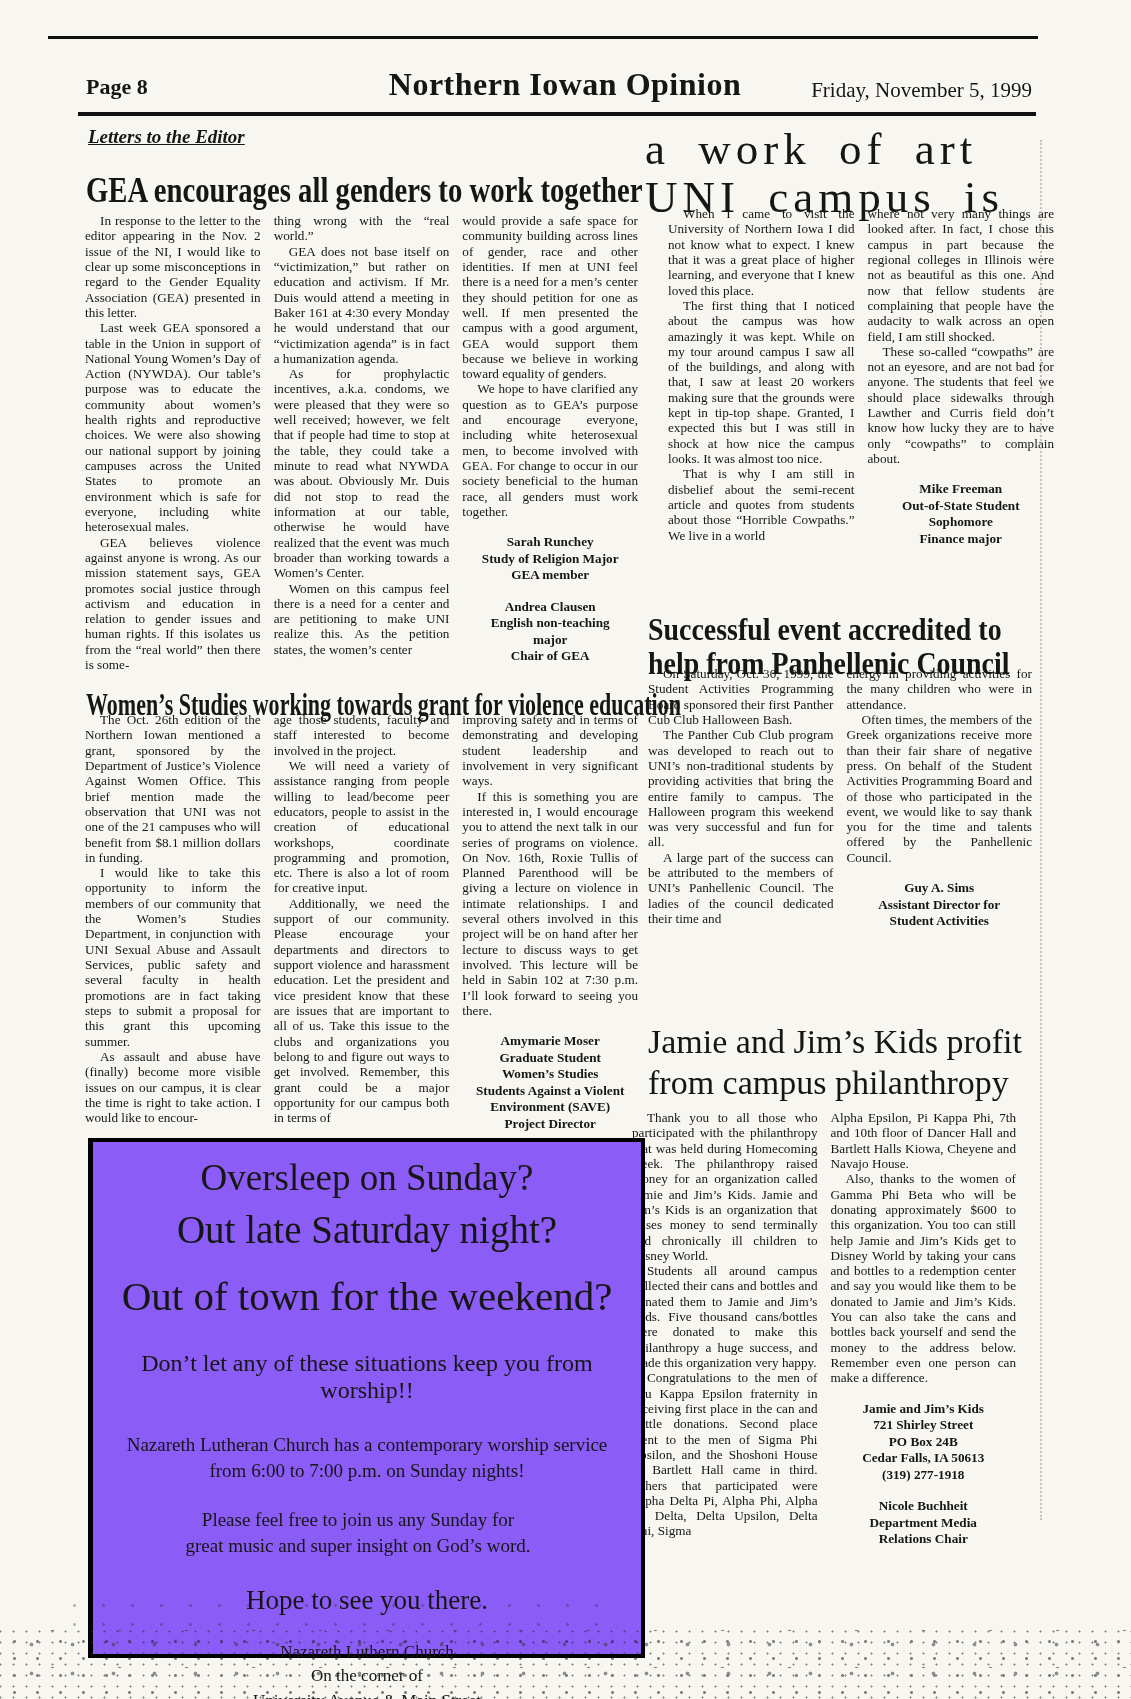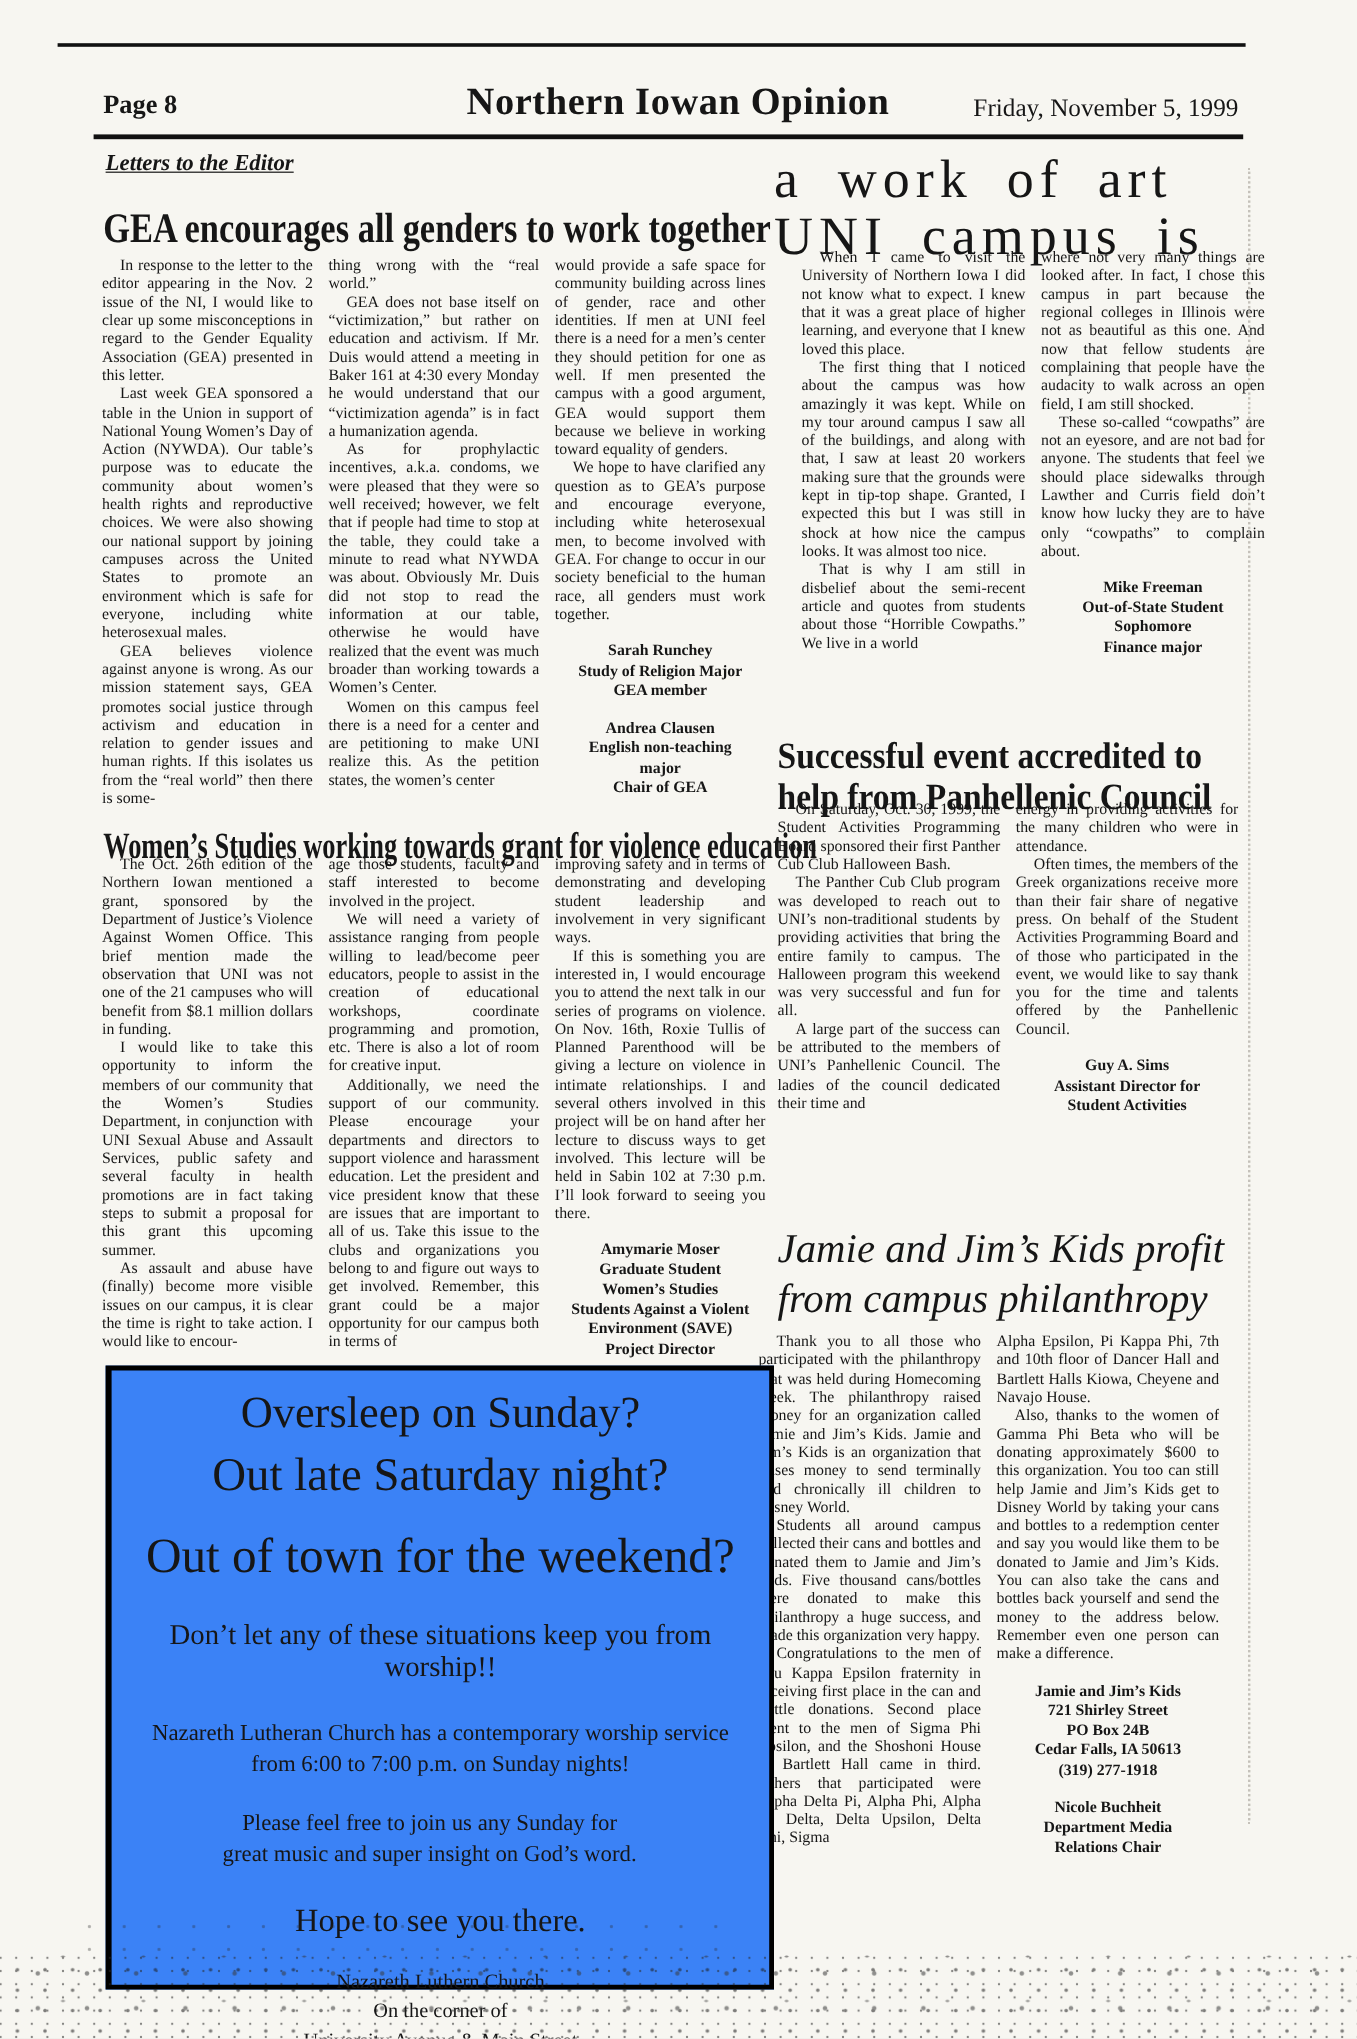--- a/index.html
+++ b/index.html
@@ -14,34 +14,34 @@
   .issue-date{position:absolute;right:99px;top:78px;font-size:21px;}
   .letters-label{position:absolute;left:88px;top:126px;font-size:19px;font-weight:bold;
                  font-style:italic;text-decoration:underline;}
   .hl{position:absolute;font-weight:bold;white-space:nowrap;transform-origin:0 0;}
   .gea-headline{left:86px;top:148px;font-size:35px;transform:scaleX(.82);}
   .women-headline{left:86px;top:666px;font-size:31px;transform:scaleX(.71);}
   .successful-headline{left:648px;top:592px;font-size:31px;line-height:1.12;transform:scaleX(.9);}
   .uni-headline{position:absolute;left:645px;top:126px;width:390px;font-size:45px;
                 line-height:1.06;letter-spacing:5px;word-spacing:12px;}
   .jamie-headline{position:absolute;left:648px;top:1022px;width:388px;font-size:34px;
-                  font-style:italic;line-height:1.2;white-space:nowrap;}
+                  line-height:1.2;white-space:nowrap;}
   .cols{position:absolute;display:flex;gap:13px;font-size:13.2px;line-height:1.16;
         text-align:justify;overflow:hidden;}
   .col{flex:1;min-width:0;}
   .col p{margin:0;text-indent:15px;}
   .col p.cont{text-indent:0;}
   .sig{font-weight:bold;text-align:center;margin:15px 4px 0;line-height:1.25;}
   .gea-cols{left:85px;top:213px;width:553px;height:468px;}
   .women-cols{left:85px;top:712px;width:553px;height:424px;}
   .uni-cols{left:668px;top:206px;width:386px;height:382px;}
   .successful-cols{left:648px;top:666px;width:384px;height:352px;}
   .jamie-cols{left:632px;top:1110px;width:384px;height:552px;}
   .ad-box{position:absolute;left:88px;top:1138px;width:548px;height:512px;
-          border:4px solid #000;border-left-width:5px;text-align:center;background:#3b82f6;}
+          border:4px solid #000;border-left-width:5px;text-align:center;background:#8b5cf6;}
   .ad-big{font-size:37px;margin-top:14px;}
   .ad-big2{font-size:39px;margin-top:8px;}
   .ad-big3{font-size:41px;margin-top:20px;}
   .ad-warning{font-size:24px;margin-top:30px;}
   .ad-service{font-size:19px;line-height:1.35;margin-top:28px;}
   .ad-invite{font-size:19px;line-height:1.35;margin-top:24px;width:420px;margin-left:55px;}
   .ad-hope{font-size:27px;margin-top:26px;}
   .ad-church{font-size:17px;line-height:1.45;margin-top:24px;}
   .cross{position:absolute;}
   .edge-artifact{position:absolute;left:1040px;top:140px;height:1380px;width:0;

